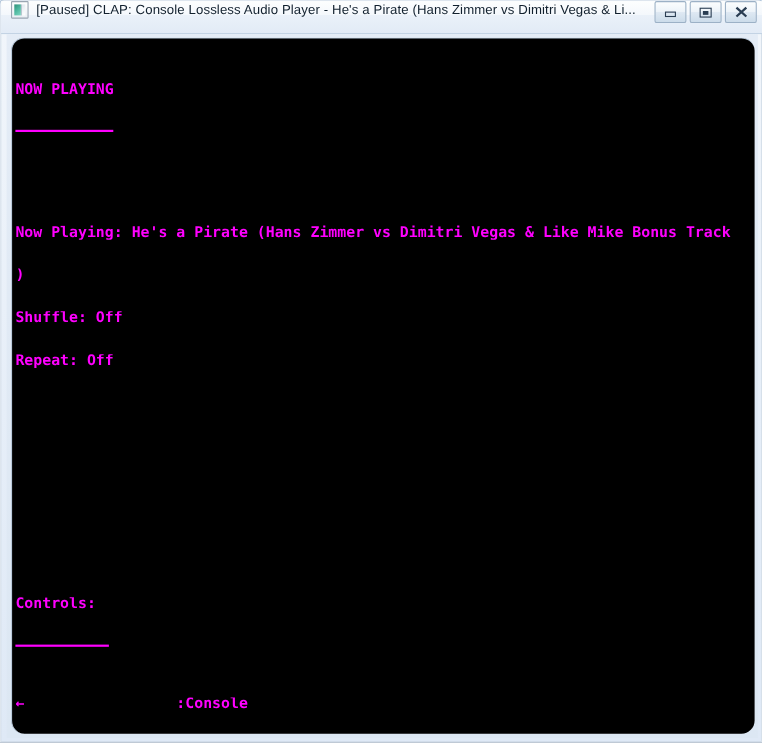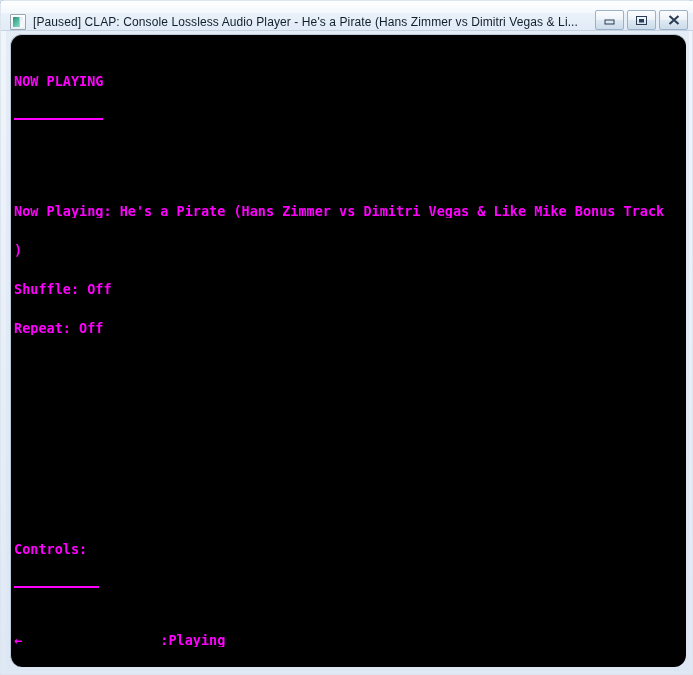--- a/index.html
+++ b/index.html
@@ -40,21 +40,21 @@
   
   #titlebar {
     position: absolute;
     left: 0; top: 0;
     width: 693px;
     height: 30px;
     box-sizing: border-box;
     background: linear-gradient(to bottom,
         #fdfefe 0%, #f4f8fc 42%, #eaf1f9 43%, #e2ebf6 100%);
     display: flex;
-    align-items: flex-end;
+    align-items: flex-start;
     padding: 0 6px 0 9px;
     border-bottom: 1px solid #c3d3e4;
   }
 
   #app-icon {
     width: 16px;
     height: 16px;
     flex: 0 0 16px;
     margin-right: 7px;
     position: relative;
@@ -221,21 +221,21 @@
         <div class="line">Repeat: Off</div>
 
         <div class="line blank">&nbsp;</div>
         <div class="line blank">&nbsp;</div>
         <div class="line blank">&nbsp;</div>
         <div class="line blank">&nbsp;</div>
 
         <div class="line">Controls:</div>
         <div class="rule w-ctrl"><i></i></div>
 
-        <div class="line kv"><span>←</span><span style="display:inline-block;width:0"></span><span class="pad">                 </span><span>:Playing</span></div>
+        <div class="line kv"><span>←</span><span style="display:inline-block;width:0"></span><span class="pad">                 </span><span>:Console</span></div>
         
         
         
         
 
         
         
         
 
         

